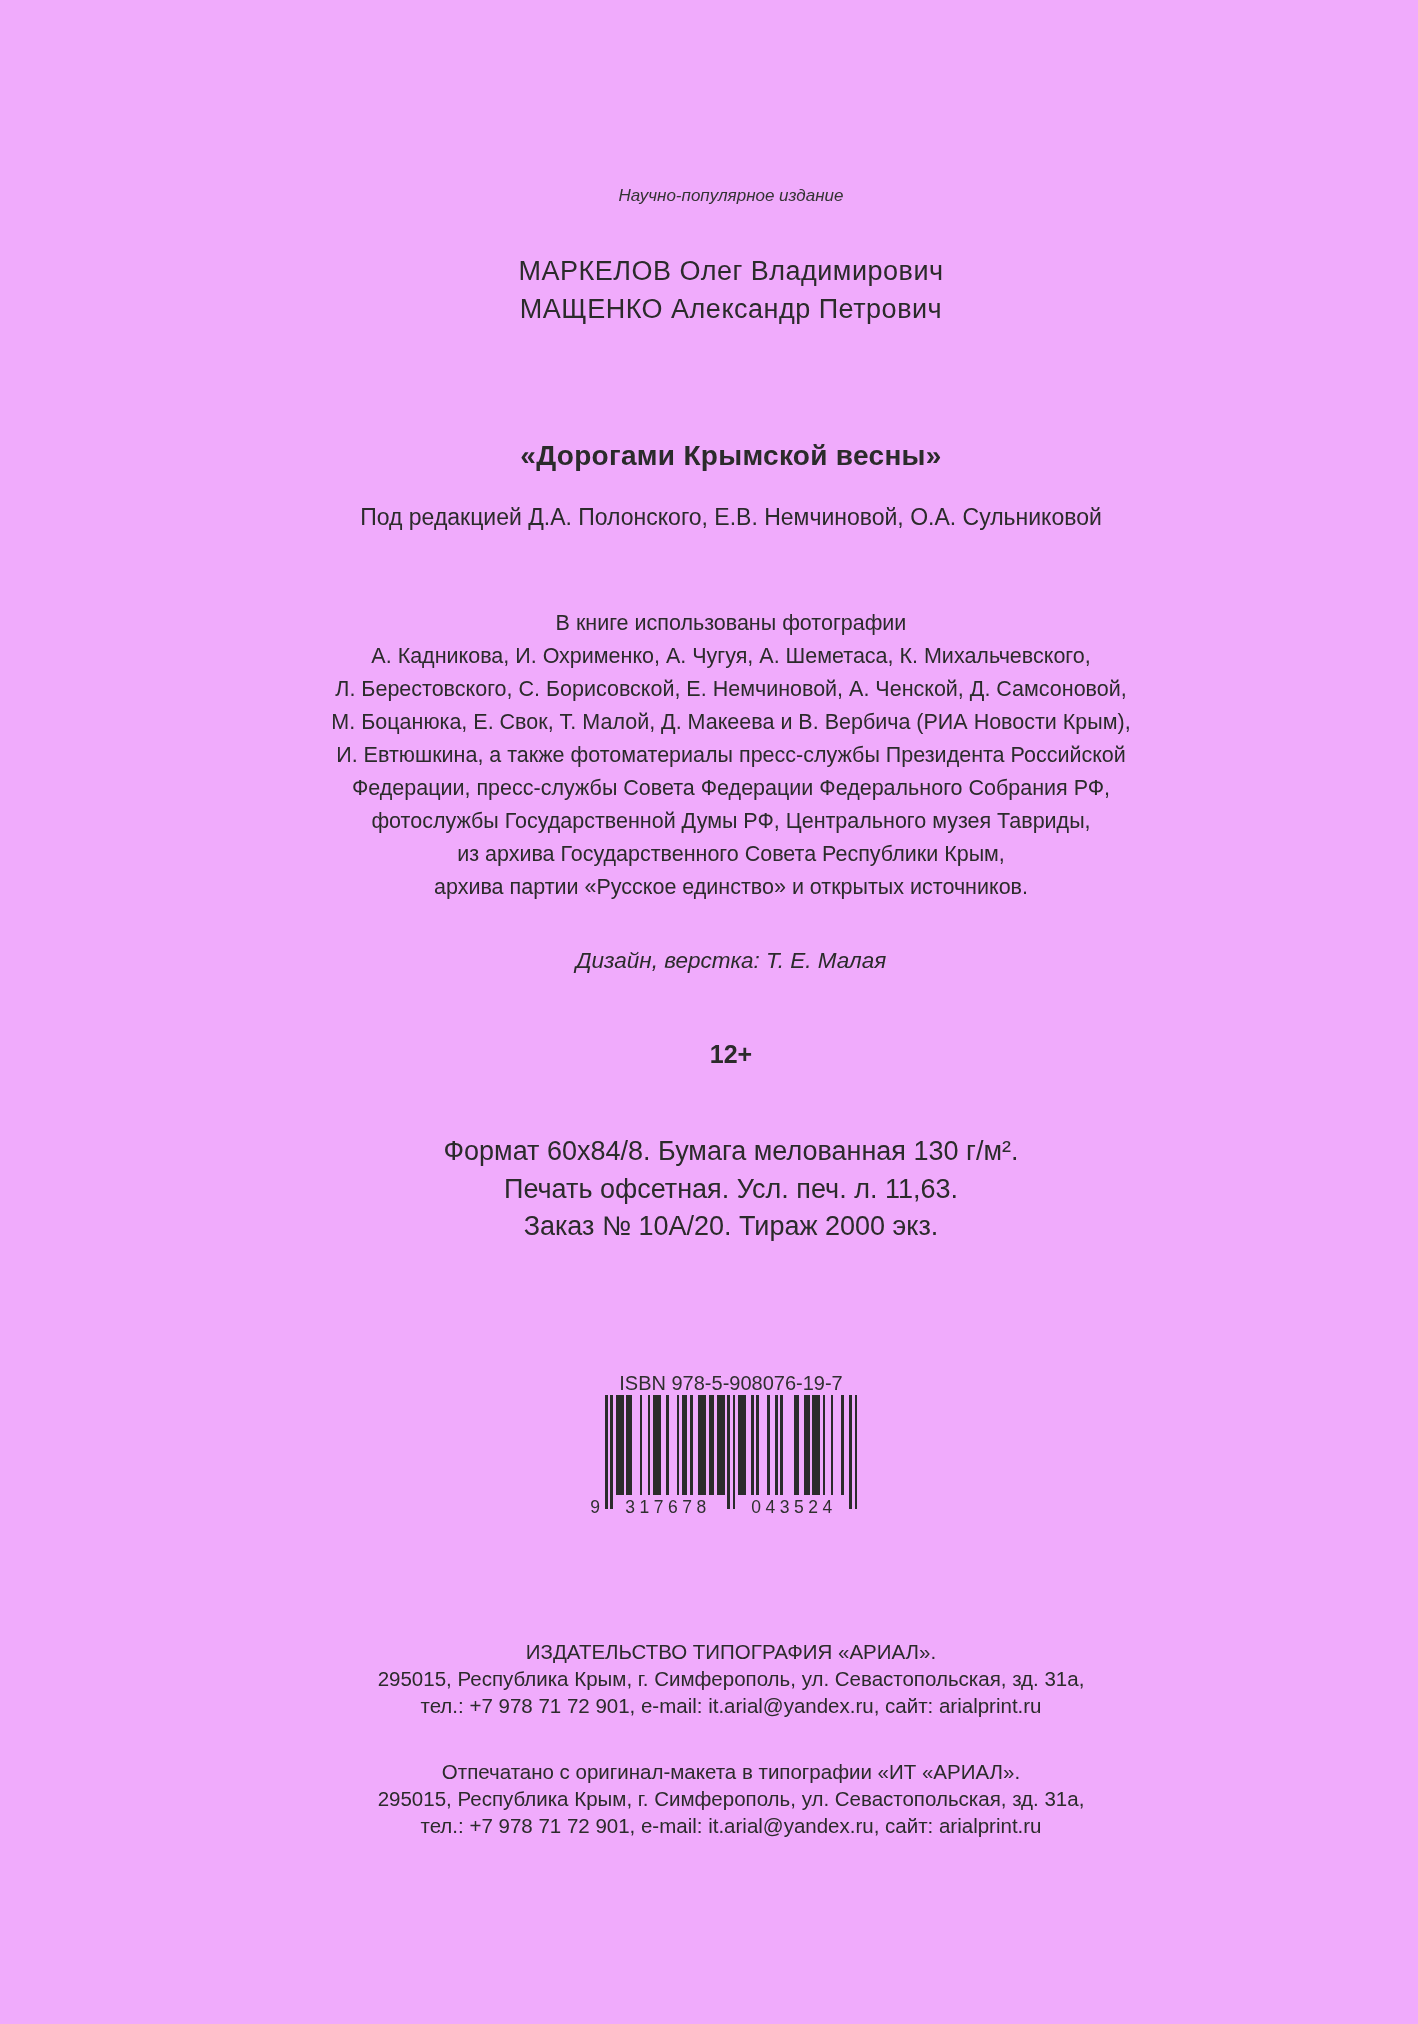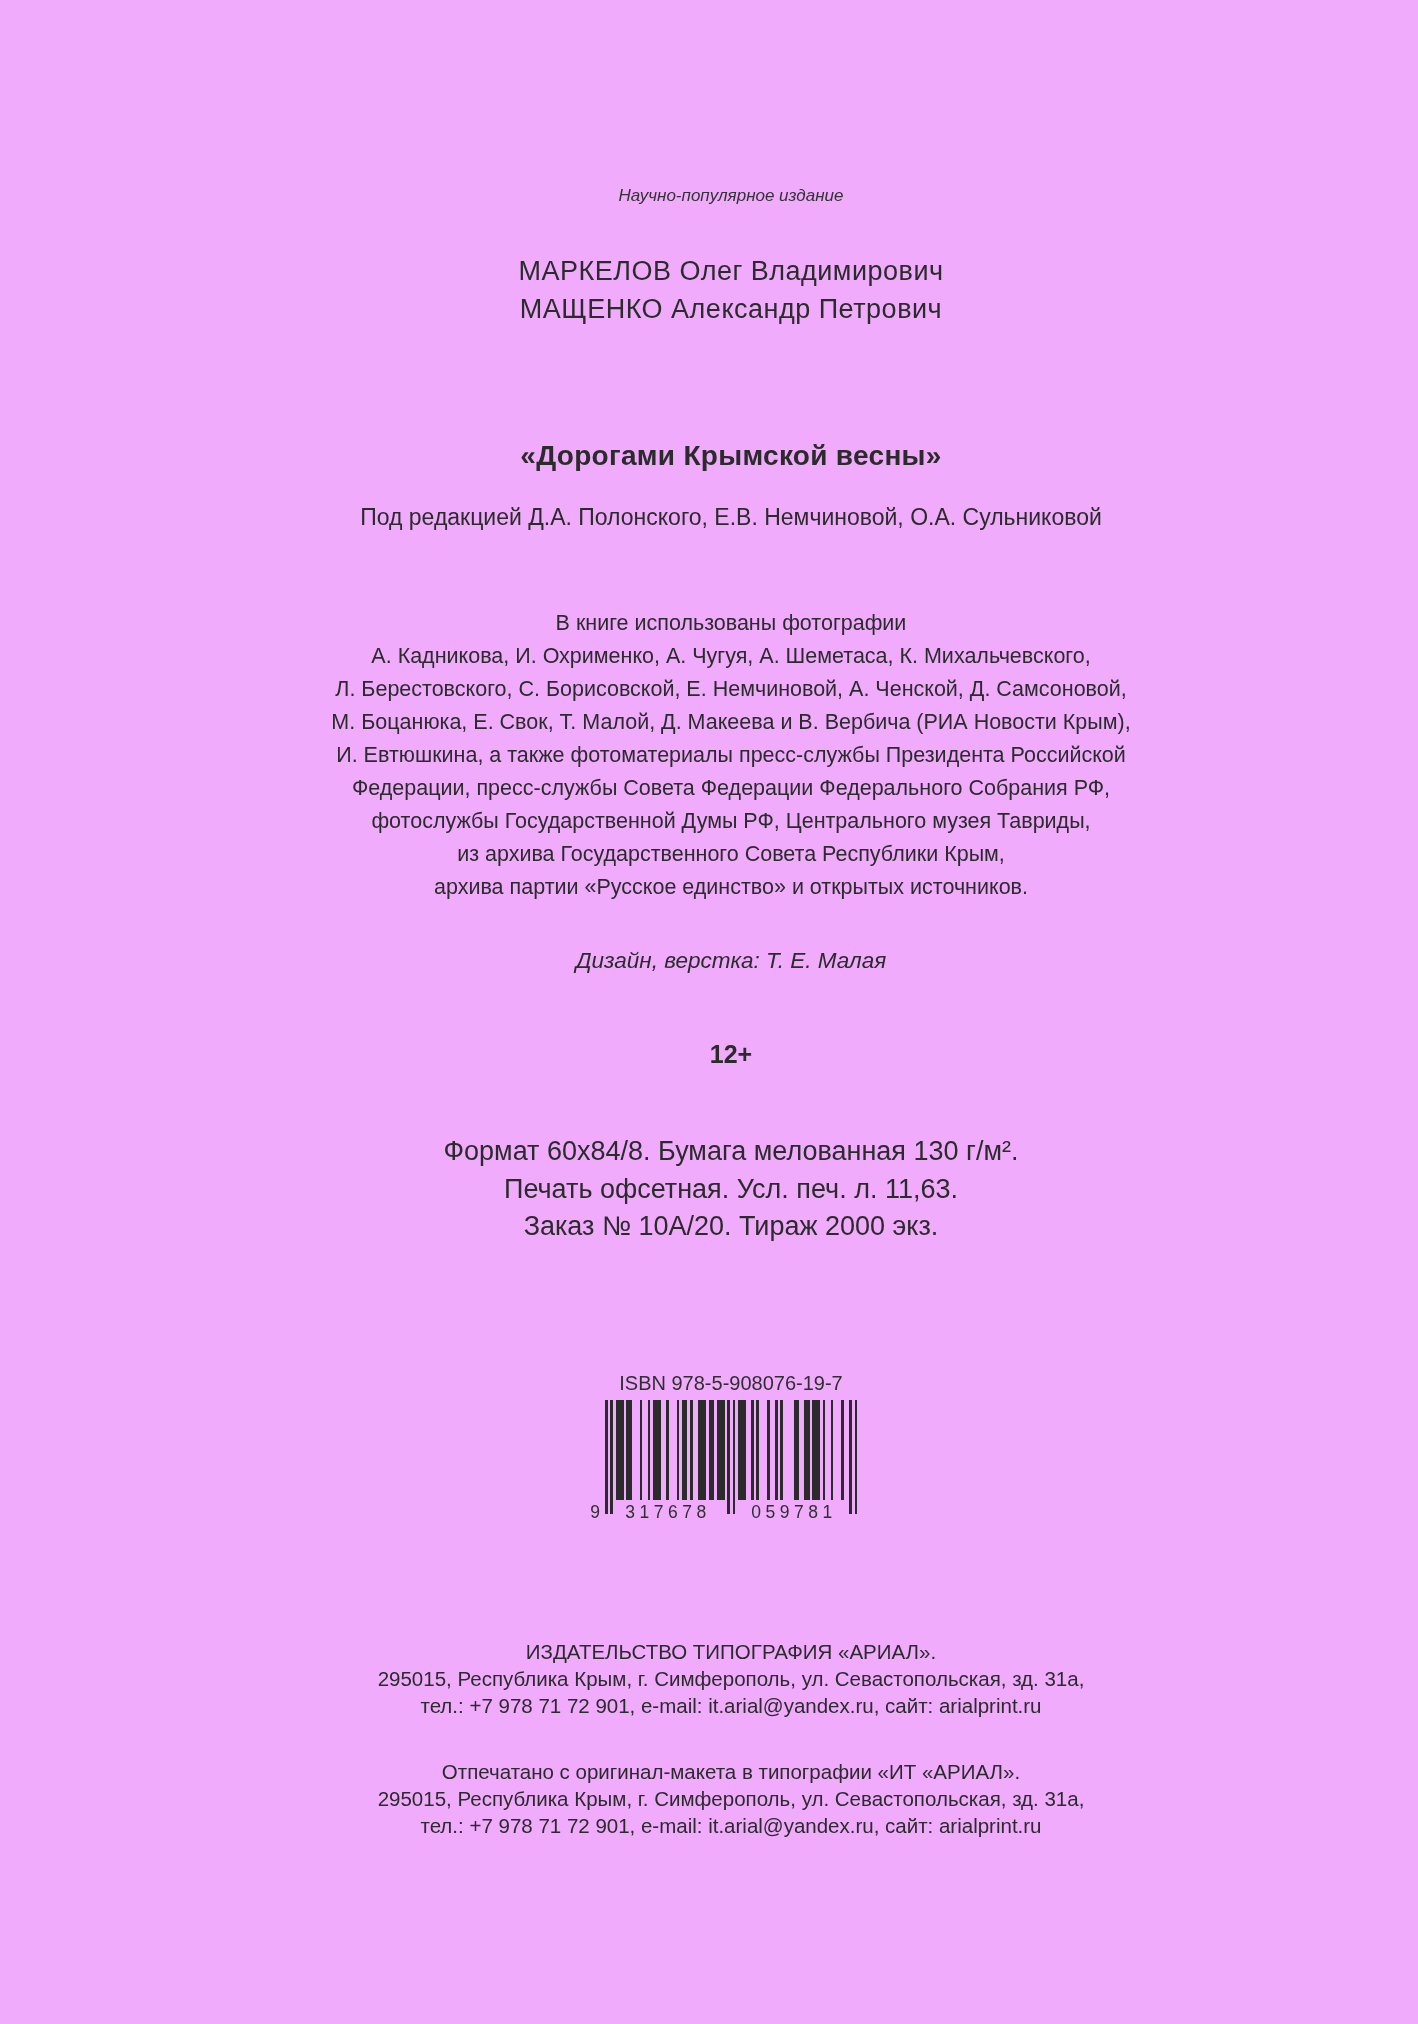--- a/index.html
+++ b/index.html
@@ -19,21 +19,21 @@
   .book-title{top:440px;font-size:28px;font-weight:bold;letter-spacing:0.3px;}
   .editors{top:504px;font-size:23px;}
   .credits{top:607px;font-size:21.5px;line-height:33px;}
   .design{top:948px;font-size:22.5px;font-style:italic;}
   .age{top:1040px;font-size:25px;font-weight:bold;}
   .specs{top:1133px;font-size:27px;line-height:37.5px;}
   .barcode-box{
     position:absolute;top:1372px;left:50%;transform:translateX(-50%);
     width:252px;text-align:center;
   }
-  .isbn{font-size:20px;white-space:nowrap;margin-bottom:5px;color:#2f2f2f;}
+  .isbn{font-size:20px;white-space:nowrap;color:#2f2f2f;}
   .bars{display:flex;align-items:flex-start;height:114px;}
   .m{flex:1 0 auto;height:100px;}
   .b{background:#2b2b2b;}
   .g{height:114px;}
   .bar-digits{
     display:grid;grid-template-columns:24px 1fr 1fr;
     width:276px;margin-left:-24px;margin-top:-12px;
     font-size:17.5px;color:#2f2f2f;
   }
   .bar-digits .d0{justify-self:end;padding-right:5px;}
@@ -175,21 +175,21 @@
           <span class="m b"></span>
           <span class="m"></span>
           <span class="m"></span>
           <span class="m b g"></span>
           <span class="m g"></span>
           <span class="m b g"></span>
         </div>
       <div class="bar-digits">
         <span class="d0">9</span>
         <span class="d1">317678</span>
-        <span class="d2">059781</span>
+        <span class="d2">043524</span>
       </div>
     </div>
 
     <div class="block pub">
       <div>ИЗДАТЕЛЬСТВО ТИПОГРАФИЯ «АРИАЛ».</div>
       <div>295015, Республика Крым, г. Симферополь, ул. Севастопольская, зд. 31а,</div>
       <div>тел.: +7 978 71 72 901, e-mail: it.arial@yandex.ru, сайт: arialprint.ru</div>
     </div>
 
     <div class="block prn">

